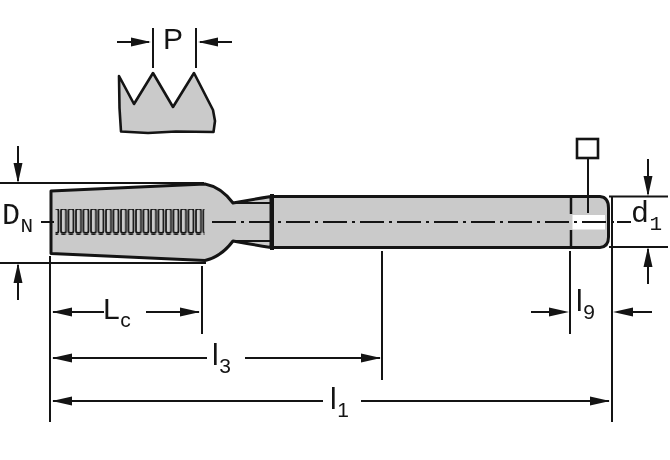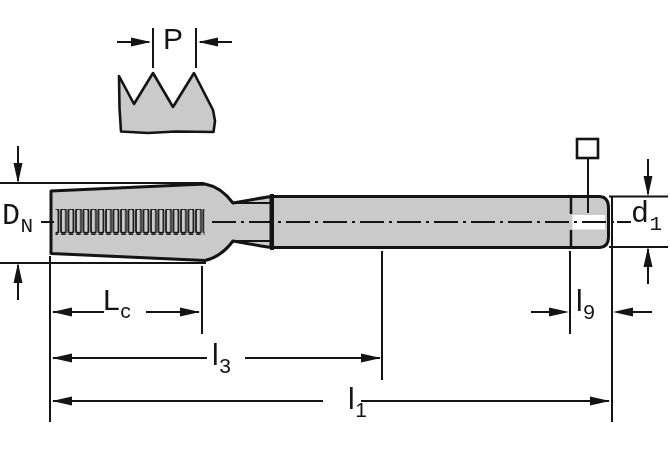--- a/index.html
+++ b/index.html
@@ -133,21 +133,21 @@
       <polygon points="613,312 633,307.5 633,316.5" stroke="none"></polygon>
     </g>
   </svg>
 
   <div class="lbl" style="left:163px;top:24px;"><span>P</span></div>
 
   <div class="lbl" style="left:2px;top:201px;font-family:Liberation Mono, monospace;"><span>D</span><span class="sub">N</span></div>
 
   <div class="lbl" style="left:631px;top:199px;font-family:Liberation Mono, monospace;"><span>d</span><span class="sub">1</span></div>
 
-  <div class="lbl" style="left:103px;top:285px;"><span>L</span><span class="sub">c</span></div>
+  <div class="lbl" style="left:103px;top:294px;"><span>L</span><span class="sub">c</span></div>
 
   <div class="lbl" style="left:212px;top:340px;text-align:center;"><span>l</span><span class="sub">3</span></div>
 
-  <div class="lbl" style="left:348px;top:384px;"><span>l</span><span class="sub">1</span></div>
+  <div class="lbl" style="left:330px;top:384px;"><span>l</span><span class="sub">1</span></div>
 
   <div class="lbl" style="left:576px;top:286px;"><span>l</span><span class="sub">9</span></div>
 
 </div>
 
 </body></html>

